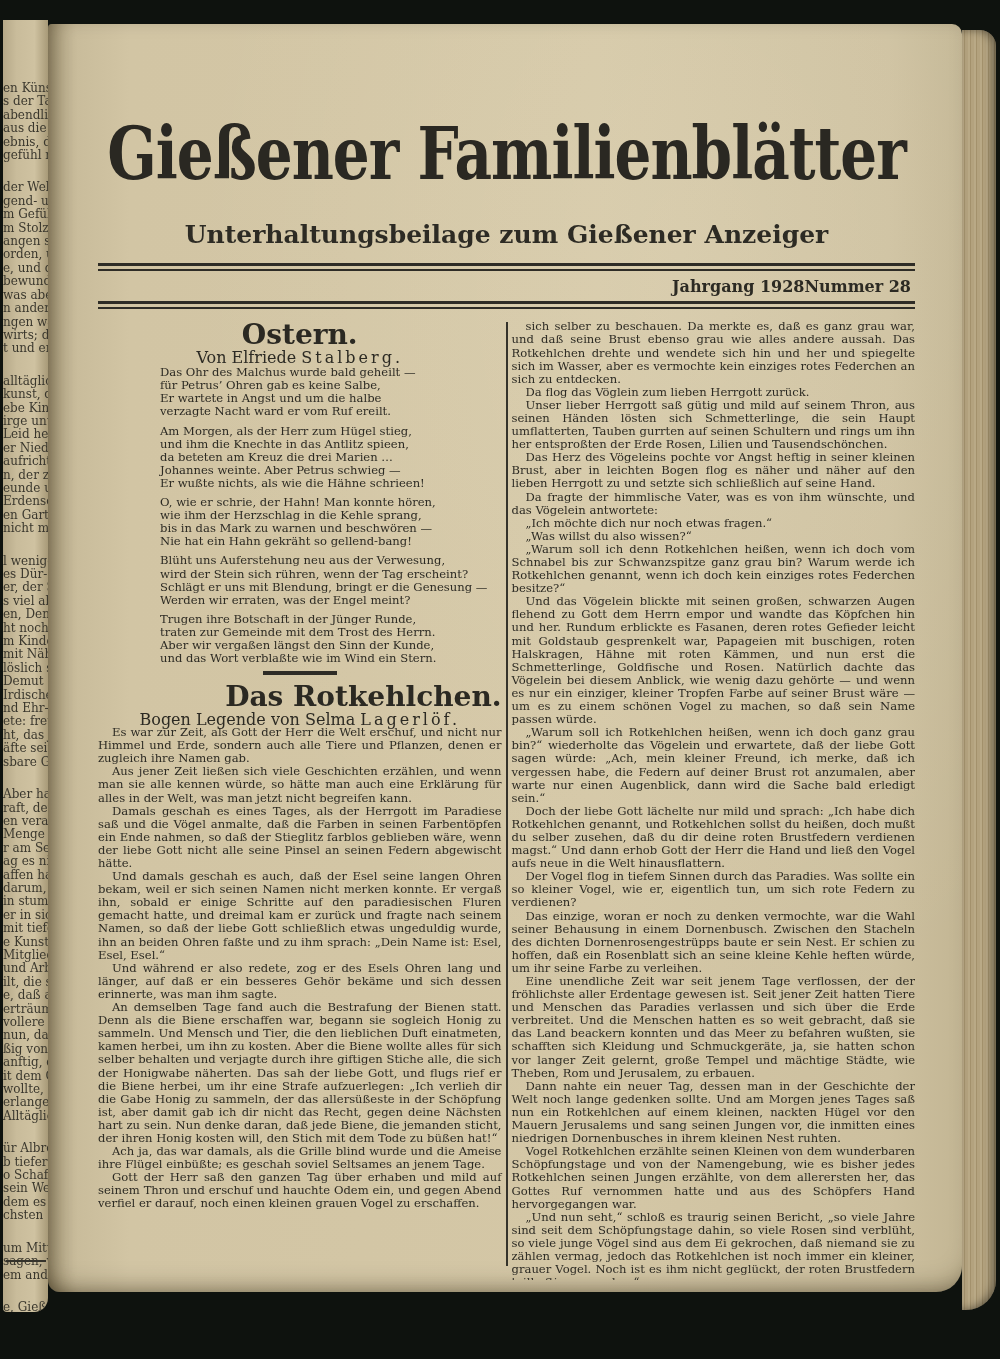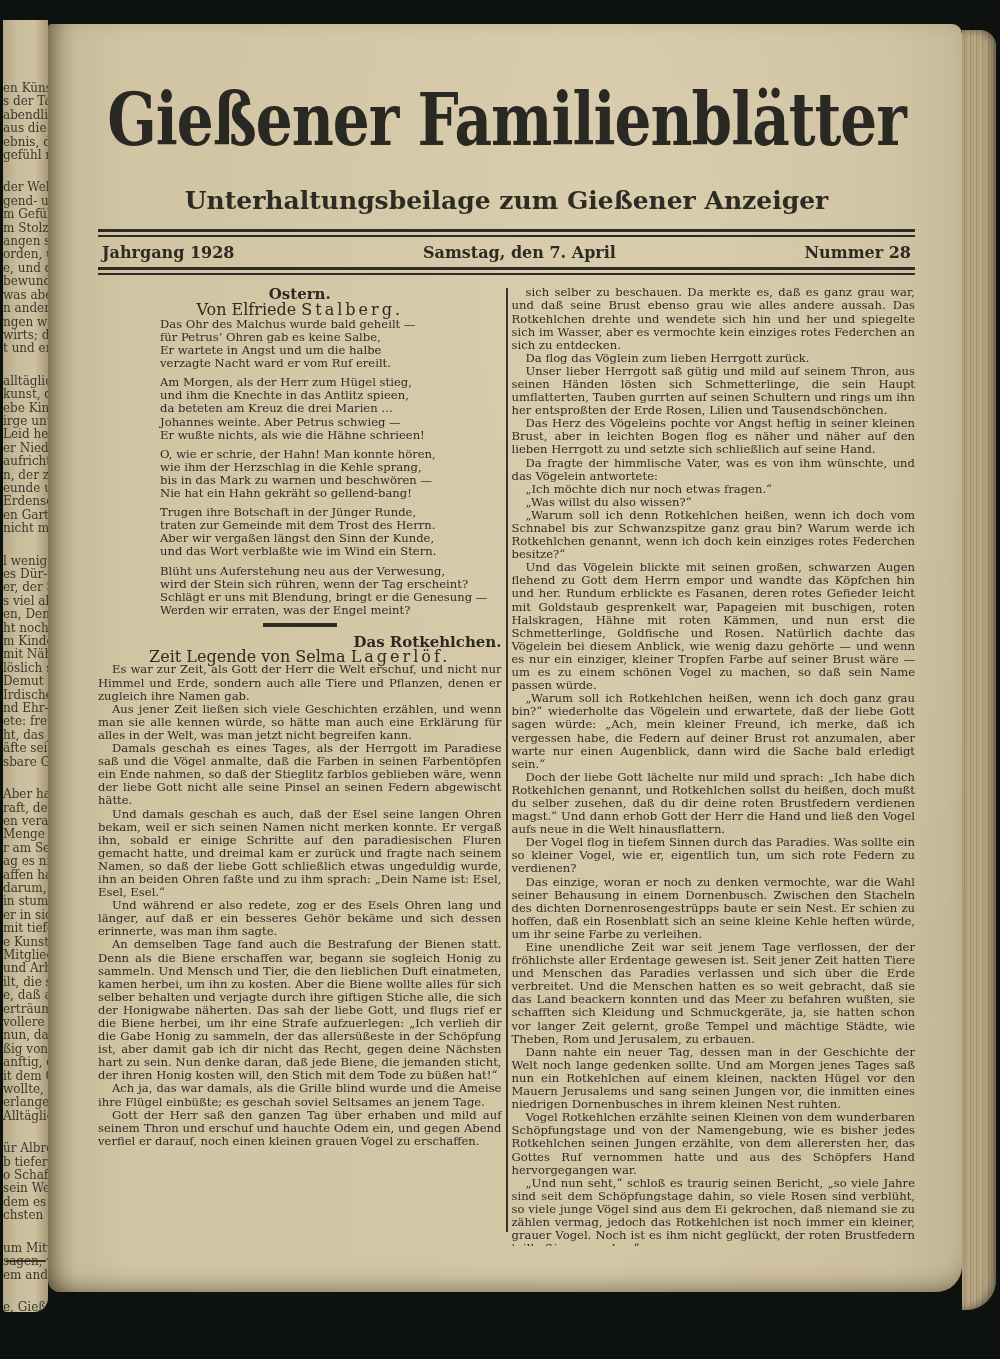--- a/index.html
+++ b/index.html
@@ -16,21 +16,21 @@
   .prev-rule{position:absolute;right:2px;top:1240px;width:40px;height:2px;background:#35332b;}
 
   
   .main-page{position:absolute;left:48px;top:24px;width:914px;height:1268px;
     background:
       radial-gradient(ellipse at 70% 20%, rgba(255,250,230,.14), rgba(0,0,0,0) 55%),
       linear-gradient(90deg,#b0a382 0,#c9bc9b 28px,#d2c5a4 9%,#d4c7a6 60%,#cdc09f 92%,#c3b694 100%);
     border-radius:4px 10px 26px 12px;
     box-shadow:inset 14px 0 22px -12px rgba(40,30,10,.55), inset 0 -18px 26px -18px rgba(40,30,10,.5);
     overflow:hidden;color:#2c2a23;}
-  .main-page-inner{padding:58px 47px 0 50px;}
+  .main-page-inner{padding:92px 47px 0 50px;}
 
   
   .page-edges{position:absolute;left:962px;top:30px;width:34px;height:1280px;
     background:repeating-linear-gradient(90deg,#b9a986 0 2px,#a3916c 2px 3px,#b3a27e 3px 6px);
     border-radius:0 16px 30px 0;box-shadow:inset -4px 0 8px rgba(0,0,0,.45);}
 
   
   .masthead{text-align:center;}
   .masthead-title{font-size:58px;font-weight:bold;letter-spacing:-1px;line-height:1.04;
     color:#2a2822;transform:scaleY(1.25);transform-origin:top center;}
@@ -40,21 +40,21 @@
   .issue-row{display:flex;align-items:center;justify-content:flex-end;
     font-size:16px;font-weight:bold;padding:6px 4px 5px 4px;color:#2c2a23;}
   .issue-center{flex:1;text-align:center;}
 
   
   .columns{display:flex;margin-top:11px;height:960px;overflow:hidden;}
   .col{width:404px;font-size:11.6px;line-height:13.1px;text-align:justify;}
   .col-divider{width:2px;background:#35332b;margin:2px 4px 14px 4px;}
   .col p{margin:0;text-indent:14px;}
 
-  .article-title{font-size:15px;font-weight:bold;text-align:center;text-indent:0 !important;
+  .article-title{font-size:28px;font-weight:bold;text-align:center;text-indent:0 !important;
     margin:0 0 3px 0;line-height:1.1;color:#2b2922;}
   .byline{text-align:center;text-indent:0 !important;font-size:16px;margin-bottom:4px;}
   .byline .spaced{letter-spacing:3px;}
 
   .poem{margin:2px 0 4px 62px;text-align:left;}
   .stanza{margin-bottom:6px;}
   .stanza div{white-space:nowrap;}
   .section-rule{width:74px;height:4px;background:#2e2c26;margin:5px auto 7px auto;}
   .story-head{margin-top:3px;text-align:right;}
 </style>
@@ -106,21 +106,20 @@
 
       <div class="masthead">
         <div class="masthead-title">Gießener Familienblätter</div>
         <div class="masthead-subtitle">Unterhaltungsbeilage zum Gießener Anzeiger</div>
       </div>
 
       <div class="rules-block">
         <div class="rule-pair"></div>
         <div class="issue-row">
           <span>Jahrgang 1928</span>
-          <span class="issue-center">Samstag, den 7. April</span>
           <span>Nummer 28</span>
         </div>
         <div class="rule-pair"></div>
       </div>
 
       <div class="columns">
 
         <div class="col">
           <p class="article-title">Ostern.</p>
           <p class="byline"><span>Von Elfriede</span>&nbsp;<span class="spaced">Stalberg.</span></p>
@@ -135,32 +134,32 @@
                 <span><div>Am Morgen, als der Herr zum Hügel stieg,</div><div>und ihm die Knechte in das Antlitz spieen,</div><div>da beteten am Kreuz die drei Marien …</div><div>Johannes weinte. Aber Petrus schwieg —</div><div>Er wußte nichts, als wie die Hähne schrieen!</div></span>
               </div>
 
               <div class="stanza">
                 <span><div>O, wie er schrie, der Hahn! Man konnte hören,</div><div>wie ihm der Herzschlag in die Kehle sprang,</div><div>bis in das Mark zu warnen und beschwören —</div><div>Nie hat ein Hahn gekräht so gellend-bang!</div></span>
               </div>
 
 
 
               <div class="stanza">
-                <span><div>Trugen ihre Botschaft in der Jünger Runde,</div><div>traten zur Gemeinde mit dem Trost des Herrn.</div><div>Aber wir vergaßen längst den Sinn der Kunde,</div><div>und das Wort verblaßte wie im Wind ein Stern.</div></span>
+                <span><div>Blüht uns Auferstehung neu aus der Verwesung,</div><div>wird der Stein sich rühren, wenn der Tag erscheint?</div><div>Schlägt er uns mit Blendung, bringt er die Genesung —</div><div>Werden wir erraten, was der Engel meint?</div></span>
               </div>
 
               <div class="stanza">
-                <span><div>Blüht uns Auferstehung neu aus der Verwesung,</div><div>wird der Stein sich rühren, wenn der Tag erscheint?</div><div>Schlägt er uns mit Blendung, bringt er die Genesung —</div><div>Werden wir erraten, was der Engel meint?</div></span>
+                <span><div>Trugen ihre Botschaft in der Jünger Runde,</div><div>traten zur Gemeinde mit dem Trost des Herrn.</div><div>Aber wir vergaßen längst den Sinn der Kunde,</div><div>und das Wort verblaßte wie im Wind ein Stern.</div></span>
               </div>
             </div>
 
           <div class="section-rule"></div>
 
           <p class="article-title story-head">Das Rotkehlchen.</p>
-          <p class="byline"><span>Zeit Legende von Selma</span>&nbsp;<span class="spaced">Lagerlöf.</span></p>
+          <p class="byline"><span>Bogen Legende von Selma</span>&nbsp;<span class="spaced">Lagerlöf.</span></p>
 
           <span>
             
           <p>Es war zur Zeit, als Gott der Herr die Welt erschuf, und nicht nur Himmel und Erde, sondern auch alle Tiere und Pflanzen, denen er zugleich ihre Namen gab.</p><p>Aus jener Zeit ließen sich viele Geschichten erzählen, und wenn man sie alle kennen würde, so hätte man auch eine Erklärung für alles in der Welt, was man jetzt nicht begreifen kann.</p><p>Damals geschah es eines Tages, als der Herrgott im Paradiese saß und die Vögel anmalte, daß die Farben in seinen Farbentöpfen ein Ende nahmen, so daß der Stieglitz farblos geblieben wäre, wenn der liebe Gott nicht alle seine Pinsel an seinen Federn abgewischt hätte.</p><p>Und damals geschah es auch, daß der Esel seine langen Ohren bekam, weil er sich seinen Namen nicht merken konnte. Er vergaß ihn, sobald er einige Schritte auf den paradiesischen Fluren gemacht hatte, und dreimal kam er zurück und fragte nach seinem Namen, so daß der liebe Gott schließlich etwas ungeduldig wurde, ihn an beiden Ohren faßte und zu ihm sprach: „Dein Name ist: Esel, Esel, Esel.“</p><p>Und während er also redete, zog er des Esels Ohren lang und länger, auf daß er ein besseres Gehör bekäme und sich dessen erinnerte, was man ihm sagte.</p><p>An demselben Tage fand auch die Bestrafung der Bienen statt. Denn als die Biene erschaffen war, begann sie sogleich Honig zu sammeln. Und Mensch und Tier, die den lieblichen Duft einatmeten, kamen herbei, um ihn zu kosten. Aber die Biene wollte alles für sich selber behalten und verjagte durch ihre giftigen Stiche alle, die sich der Honigwabe näherten. Das sah der liebe Gott, und flugs rief er die Biene herbei, um ihr eine Strafe aufzuerlegen: „Ich verlieh dir die Gabe Honig zu sammeln, der das allersüßeste in der Schöpfung ist, aber damit gab ich dir nicht das Recht, gegen deine Nächsten hart zu sein. Nun denke daran, daß jede Biene, die jemanden sticht, der ihren Honig kosten will, den Stich mit dem Tode zu büßen hat!“</p><p>Ach ja, das war damals, als die Grille blind wurde und die Ameise ihre Flügel einbüßte; es geschah soviel Seltsames an jenem Tage.</p><p>Gott der Herr saß den ganzen Tag über erhaben und mild auf seinem Thron und erschuf und hauchte Odem ein, und gegen Abend verfiel er darauf, noch einen kleinen grauen Vogel zu erschaffen.</p></span>
         </div>
 
         <div class="col-divider"></div>
 
         <div class="col">
           <span>

